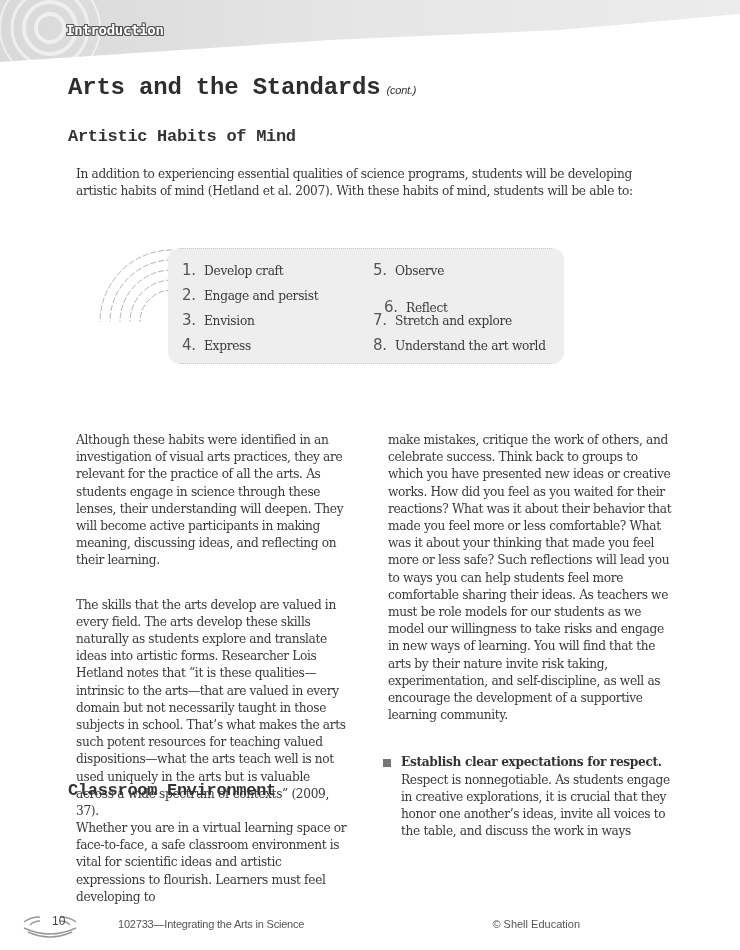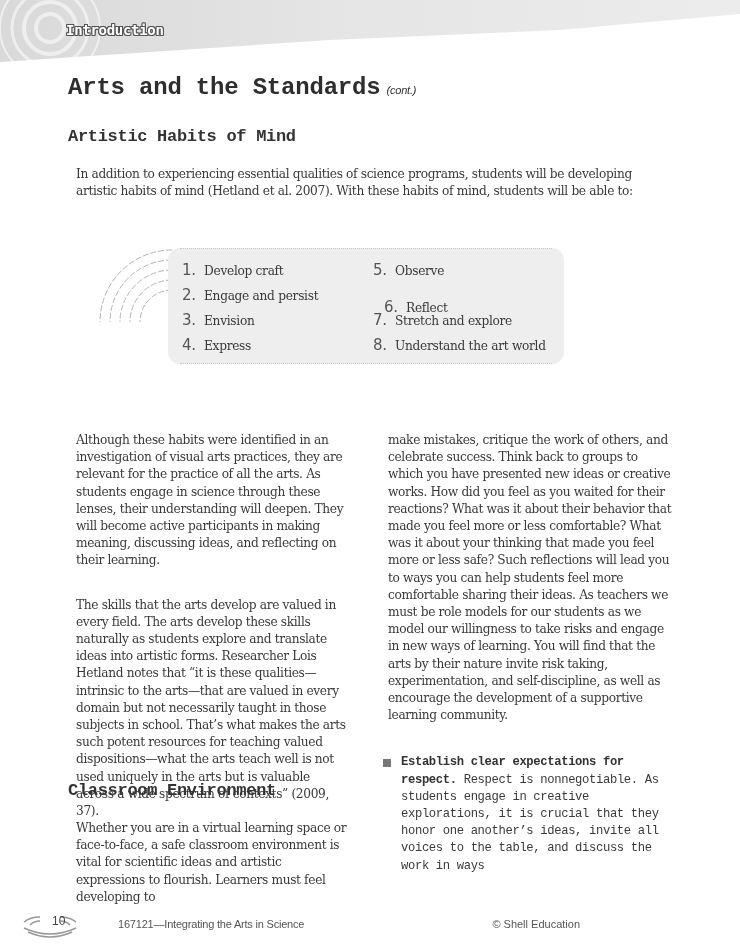--- a/index.html
+++ b/index.html
@@ -57,21 +57,21 @@
     font-family: "DejaVu Serif", serif; white-space: nowrap;
   }
   .habit .num {
     font-family: "DejaVu Sans", sans-serif; font-size: 15px; color: #555;
     display: inline-block; width: 22px;
   }
 
   .col-left { left: 68px; top: 424px; width: 290px; }
   .col-right { left: 380px; top: 424px; width: 300px; }
   .gap { height: 11px; }
-  .bullet-item { position: relative; padding-left: 21px; font-family: Liberation Mono, monospace; }
+  .bullet-item { position: relative; padding-left: 21px; }
   .bullet-item .sq {
     position: absolute; left: 3px; top: 5px; width: 8px; height: 8px; background: #777;
   }
   .bullet-item b { font-weight: bold; color: #333; }
 
   
   .footer { position: absolute; left: 8px; top: 910px; width: 656px; height: 30px; }
   .footer .logo { position: absolute; left: 12px; top: 2px; }
   .footer .pg {
     position: absolute; left: 44px; top: 4px; font-family: "Liberation Sans", sans-serif;
@@ -185,15 +185,15 @@
     <g fill="none" stroke="#999" stroke-width="1.5">
       <path d="M4 16 Q30 28 56 16"></path>
       <path d="M8 20 Q30 30 52 20"></path>
       <path d="M4 10 Q10 5 20 5"></path>
       <path d="M40 5 Q50 5 56 10"></path>
       <path d="M10 13 Q14 9 20 9"></path>
       <path d="M40 9 Q46 9 50 13"></path>
     </g>
   </svg>
   <span class="pg">10</span>
-  <span class="book">167121—Integrating the Arts in Science</span>
+  <span class="book">102733—Integrating the Arts in Science</span>
   <span class="copy">© Shell Education</span>
 </div>
 
 </body></html>

